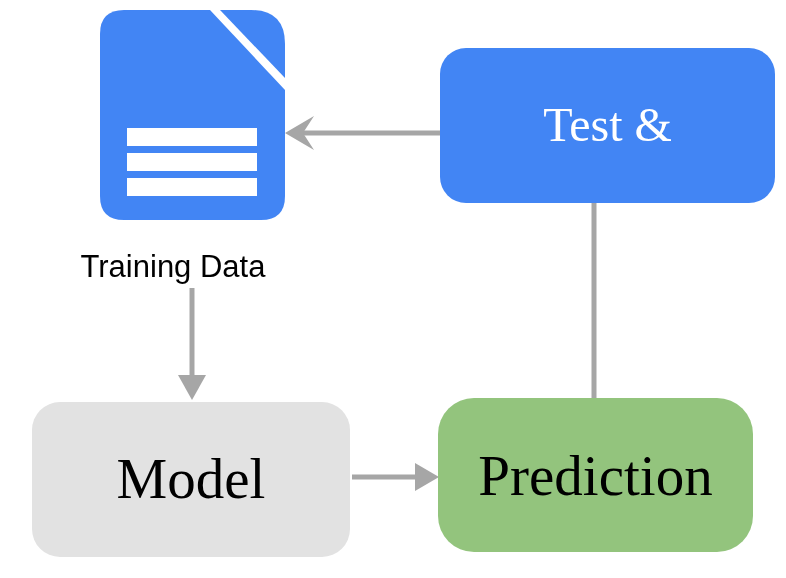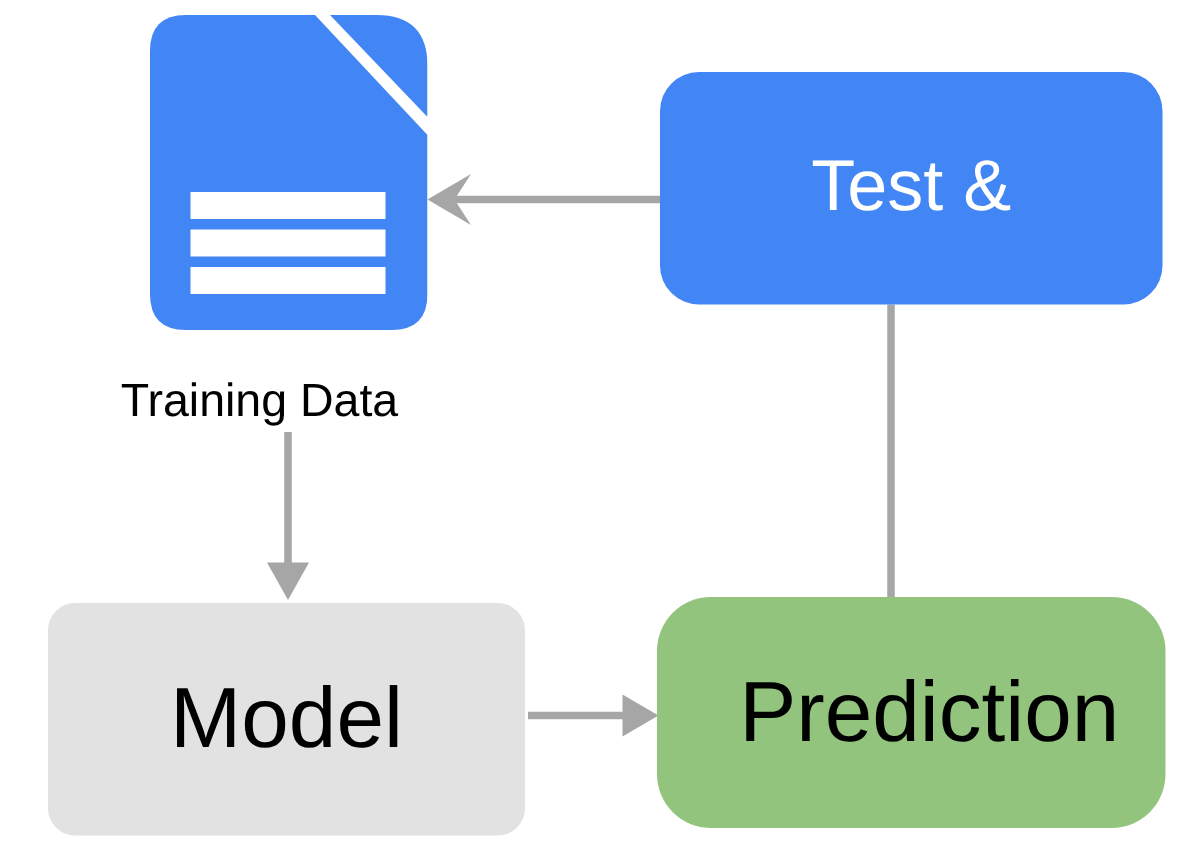--- a/index.html
+++ b/index.html
@@ -19,49 +19,49 @@
   }
   .edge-line { stroke: #a6a6a6; stroke-width: 5; fill: none; }
   .edge-head { fill: #a6a6a6; stroke: none; }
 
   .node {
     position: absolute;
     display: flex;
     align-items: center;
     justify-content: center;
     text-align: center;
+    font-family: Liberation Serif, serif;
   }
   .box-test {
     left: 440px; top: 48px;
     width: 335px; height: 155px;
     background: #4285f4;
     border-radius: 26px;
     color: #ffffff;
     font-size: 48px;
     line-height: 1.17;
     flex-direction: column;
   }
   .box-model {
     left: 32px; top: 402px;
     width: 318px; height: 155px;
     background: #e2e2e2;
-    border-radius: 18px;
+    border-radius: 28px;
     color: #000000;
     flex-direction: column;
   }
   .model-title { font-size: 57px; line-height: 1.02; }
   .model-sub   { font-size: 27px; line-height: 1.25; }
   .box-pred {
     left: 438px; top: 398px;
     width: 315px; height: 154px;
     background: #93c47d;
     border-radius: 36px;
     color: #000000;
     font-size: 57px;
-    padding-left: 24px;
   }
   .doc-icon {
     position: absolute;
     left: 100px; top: 10px;
     width: 185px; height: 210px;
   }
   .doc-label {
     position: absolute;
     left: 53px; top: 229px;
     width: 240px;

